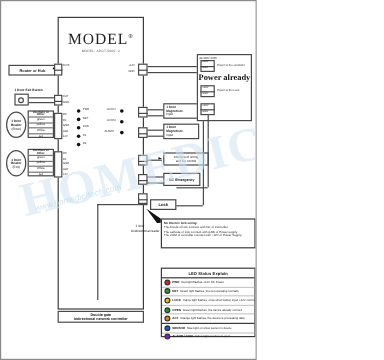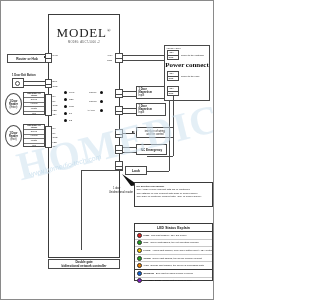--- a/index.html
+++ b/index.html
@@ -230,21 +230,21 @@
 
   <div class="box" style="left:163px;top:44px;width:46px;height:56px;"></div>
   <div class="lbl" style="left:165px;top:45.5px;font-size:2.4px;">AC110V-240V</div>
 
   <div class="box" style="left:166px;top:49px;width:12px;height:10px;"></div>
   <div class="line hl" style="left:166px;top:54px;width:12px;"></div>
   <div class="lbl" style="left:167.5px;top:50px;font-size:2.2px;">+12V</div>
   <div class="lbl" style="left:167.5px;top:54.5px;font-size:2.2px;">GND</div>
   <div class="lbl" style="left:180px;top:53px;font-size:2.3px;">Power to the controller</div>
 
-  <div style="position:absolute;left:163px;top:60px;width:46px;text-align:center;font-family:'Liberation Serif',serif;font-size:7px;font-weight:700;color:#111;">Power connect</div>
+  <div style="position:absolute;left:163px;top:60px;width:46px;text-align:center;font-family:'Liberation Serif',serif;font-size:7px;font-weight:700;color:#111;">Power already</div>
 
   <div class="box" style="left:166px;top:70px;width:12px;height:10px;"></div>
   <div class="line hl" style="left:166px;top:75px;width:12px;"></div>
   <div class="lbl" style="left:167.5px;top:71px;font-size:2.2px;">+12V</div>
   <div class="lbl" style="left:167.5px;top:75.5px;font-size:2.2px;">GND</div>
   <div class="lbl" style="left:180px;top:74px;font-size:2.3px;">Power to the Lock</div>
 
   <div class="box" style="left:166px;top:85px;width:12px;height:10px;"></div>
   <div class="line hl" style="left:166px;top:90px;width:12px;"></div>
   <div class="lbl" style="left:167.5px;top:86px;font-size:2.2px;">+12V</div>

